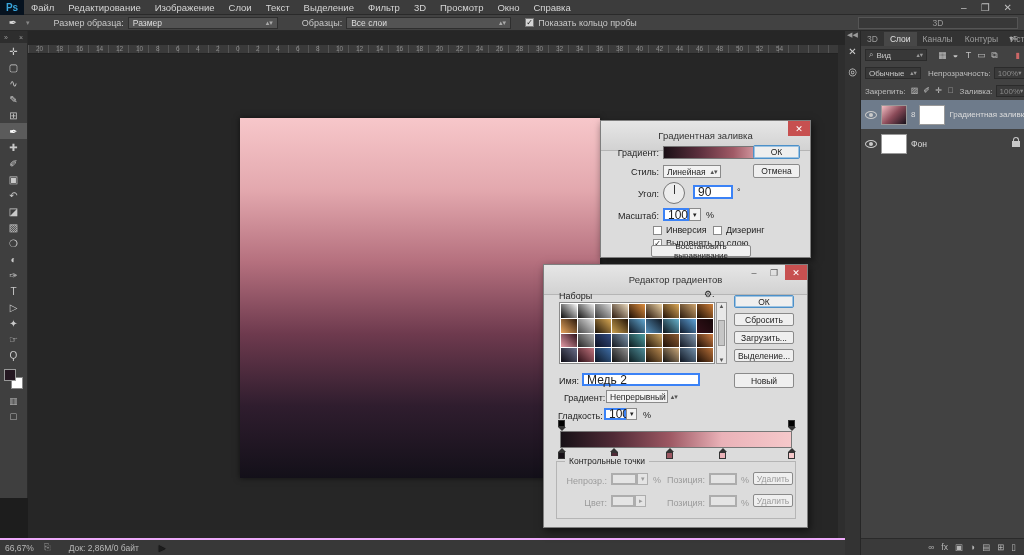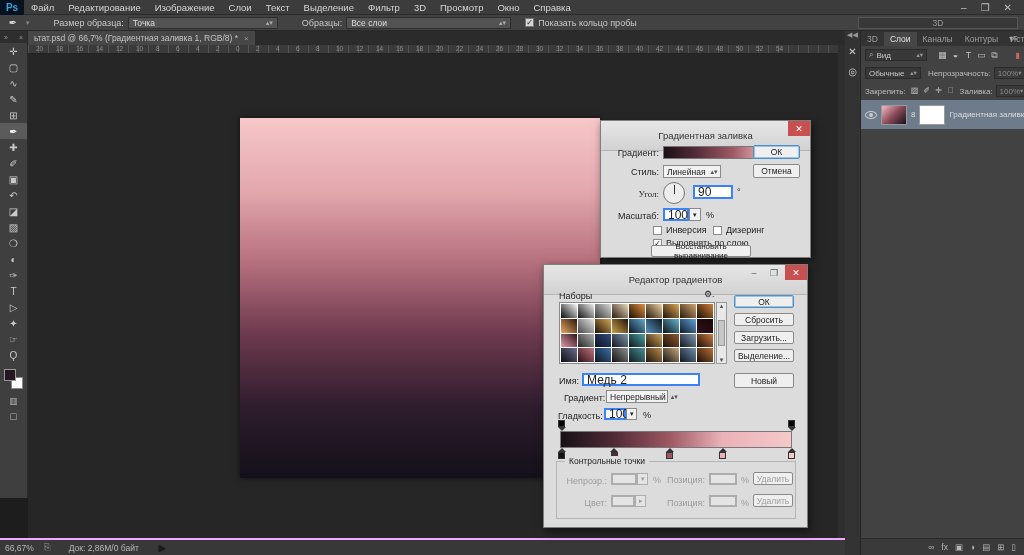--- a/index.html
+++ b/index.html
@@ -167,21 +167,21 @@
       <span>❐</span>
       <span>✕</span>
     </div>
   </div>
 
   <div class="optionsbar">
     <span class="tool-badge">✒</span>
     <span style="color:#888;font-size:7px;">▾</span>
     <span class="ob-label">Размер образца:</span>
     <div class="ob-dd" style="width:150px;">
-      <span>Точка</span>
+      <span>Размер</span>
         <span class="car">▴▾</span>
     </div>
     <span class="ob-label">Образцы:</span>
     <div class="ob-dd" style="width:165px;">
       <span>Все слои</span>
         <span class="car">▴▾</span>
     </div>
     <div class="ob-check">
       <span class="cb" style="background:#d5d5d5;">✓</span>
       <span>Показать кольцо пробы</span>
@@ -263,26 +263,20 @@
     </div>
     <div class="tb-extra">
         <span>▥</span>
       </div>
     <div class="tb-extra">
         <span>▢</span>
       </div>
   </div>
 
   <div class="docarea">
-    <div class="tabbar">
-      <div class="doc-tab">
-        <span>ьтат.psd @ 66,7% (Градиентная заливка 1, RGB/8) *</span>
-        <span class="x">×</span>
-      </div>
-    </div>
     <div class="ruler">
 
     <span class="ruler-num" style="left: 8px;">20</span>
         <span class="ruler-num" style="left: 28px;">18</span>
         <span class="ruler-num" style="left: 48px;">16</span>
         <span class="ruler-num" style="left: 68px;">14</span>
         <span class="ruler-num" style="left: 88px;">12</span>
         <span class="ruler-num" style="left: 108px;">10</span>
         <span class="ruler-num" style="left: 128px;">8</span>
         <span class="ruler-num" style="left: 148px;">6</span>
@@ -393,20 +387,26 @@
           <span style="font-size:6.5px;">▾</span>
       </div>
     </div>
     <div class="layer-row selected">
       <span class="eye"></span>
       <span class="thumb" style="background: linear-gradient(135deg, rgb(242, 188, 194), rgb(138, 74, 88), rgb(23, 17, 27));"></span>
       <span class="linkic">8</span>
       <span class="thumb white"></span>
       <span style="font-size:8px; white-space:nowrap;">Градиентная заливка 1</span>
     </div>
+    <div class="layer-row">
+      <span class="eye"></span>
+      <span class="thumb white"></span>
+      <span>Фон</span>
+      <span class="csslock"></span>
+    </div>
   </div>
   <div class="panelfooter">
 
   <span>∞</span>
       <span>fx</span>
       <span>▣</span>
       <span>◑</span>
       <span>▤</span>
       <span>⊞</span>
       <span>▯</span>
@@ -422,21 +422,21 @@
     <div style="position:absolute; left:168px; top:25px; width:13px; height:13px;" class="ddl">
         <span style="font-size:7px;">▾</span>
       </div>
     <div class="btn focus" style="position:absolute; left:152px; top:24px; width:47px; height:14px;">ОК</div>
     <span class="lbl" style="left:14px; top:46px; width:44px;">Стиль:</span>
     <div class="ddl" style="position:absolute; left:62px; top:44px; width:58px; height:13px;">
       <span>Линейная</span>
         <span class="car">▴▾</span>
     </div>
     <div class="btn" style="position:absolute; left:152px; top:43px; width:47px; height:14px;">Отмена</div>
-    <span class="lbl" style="left:14px; top:68px; width:44px;font-family:Liberation Serif, serif;">Угол:</span>
+    <span class="lbl" style="left:14px; top:68px; width:44px;">Угол:</span>
     <div class="dial" style="left:62px; top:61px;"></div>
     <div class="inp" style="position:absolute; left:92px; top:64px; width:40px; height:14px;">90</div>
     <span class="lbl" style="left:136px; top:66px;">°</span>
     <span class="lbl" style="left:2px; top:90px; width:56px;">Масштаб:</span>
     <div class="inp" style="position:absolute; left:62px; top:87px; width:26px; height:13px;">100</div>
     <div class="ddl" style="position:absolute; left:88px; top:87px; width:12px; height:13px;">
         <span style="font-size:7px;">▾</span>
       </div>
     <span class="lbl" style="left:105px; top:89px;">%</span>
     <div style="position:absolute; left:52px; top:104px; display:flex; align-items:center; gap:4px;">

